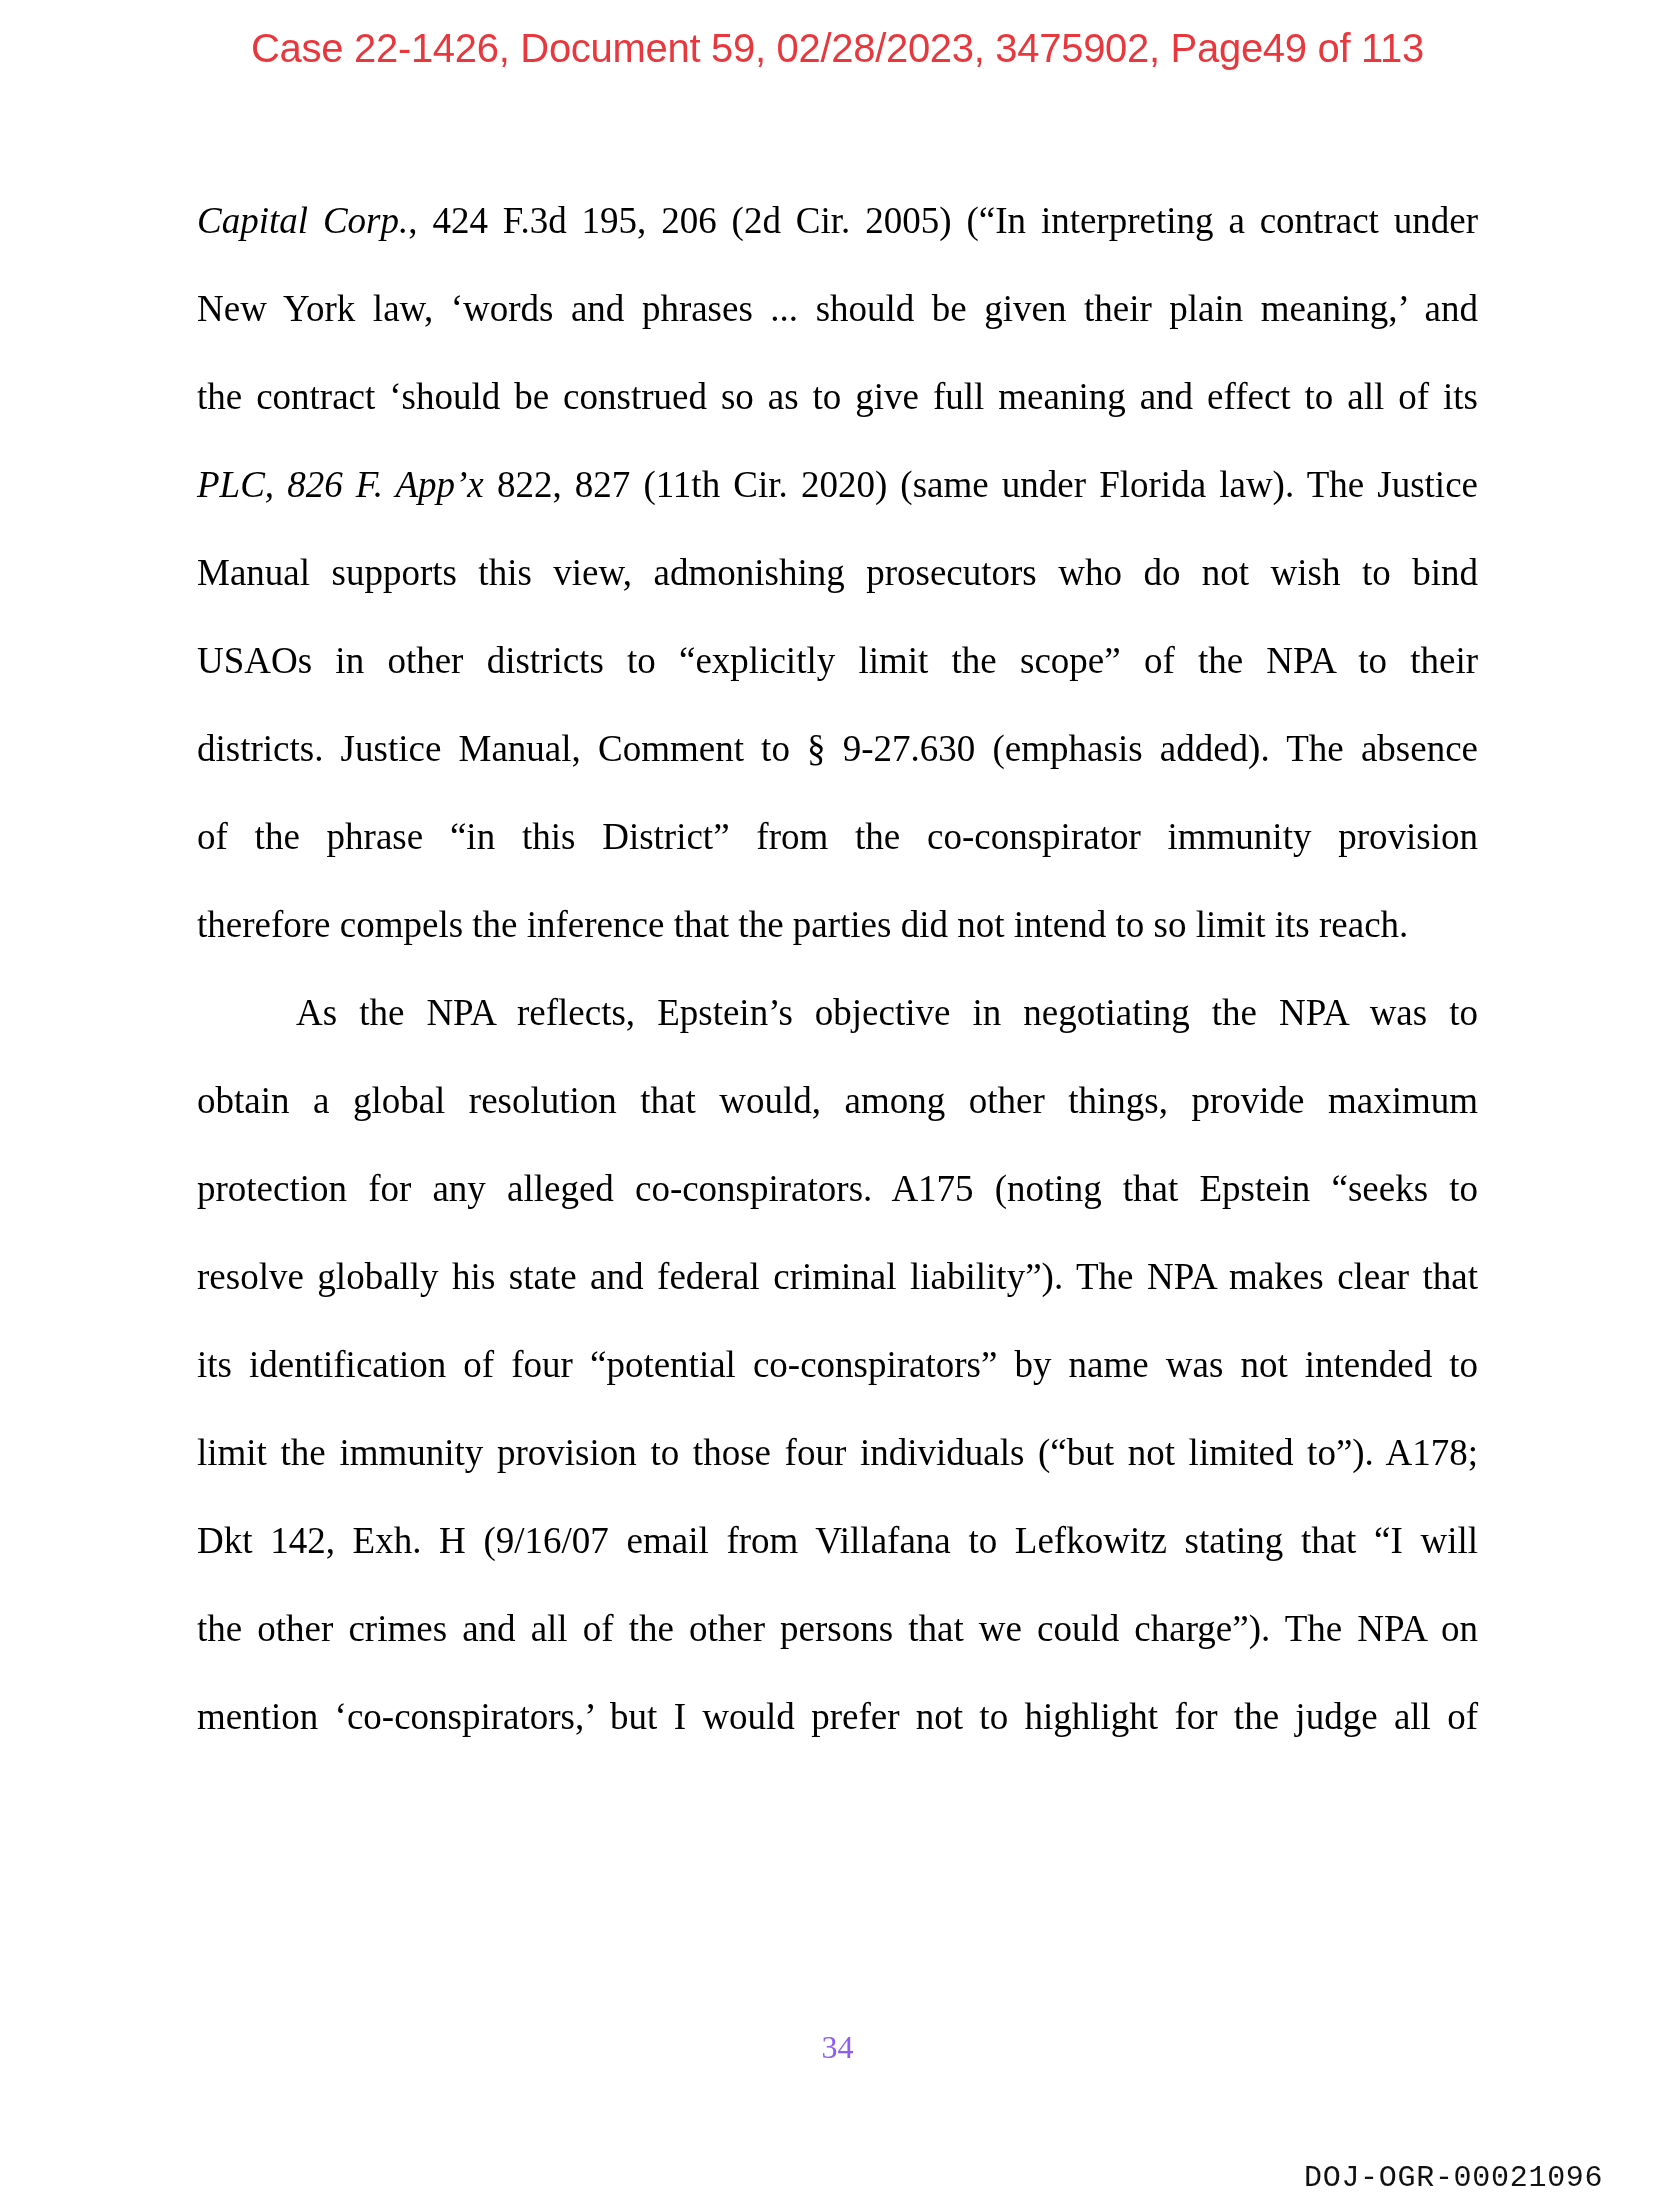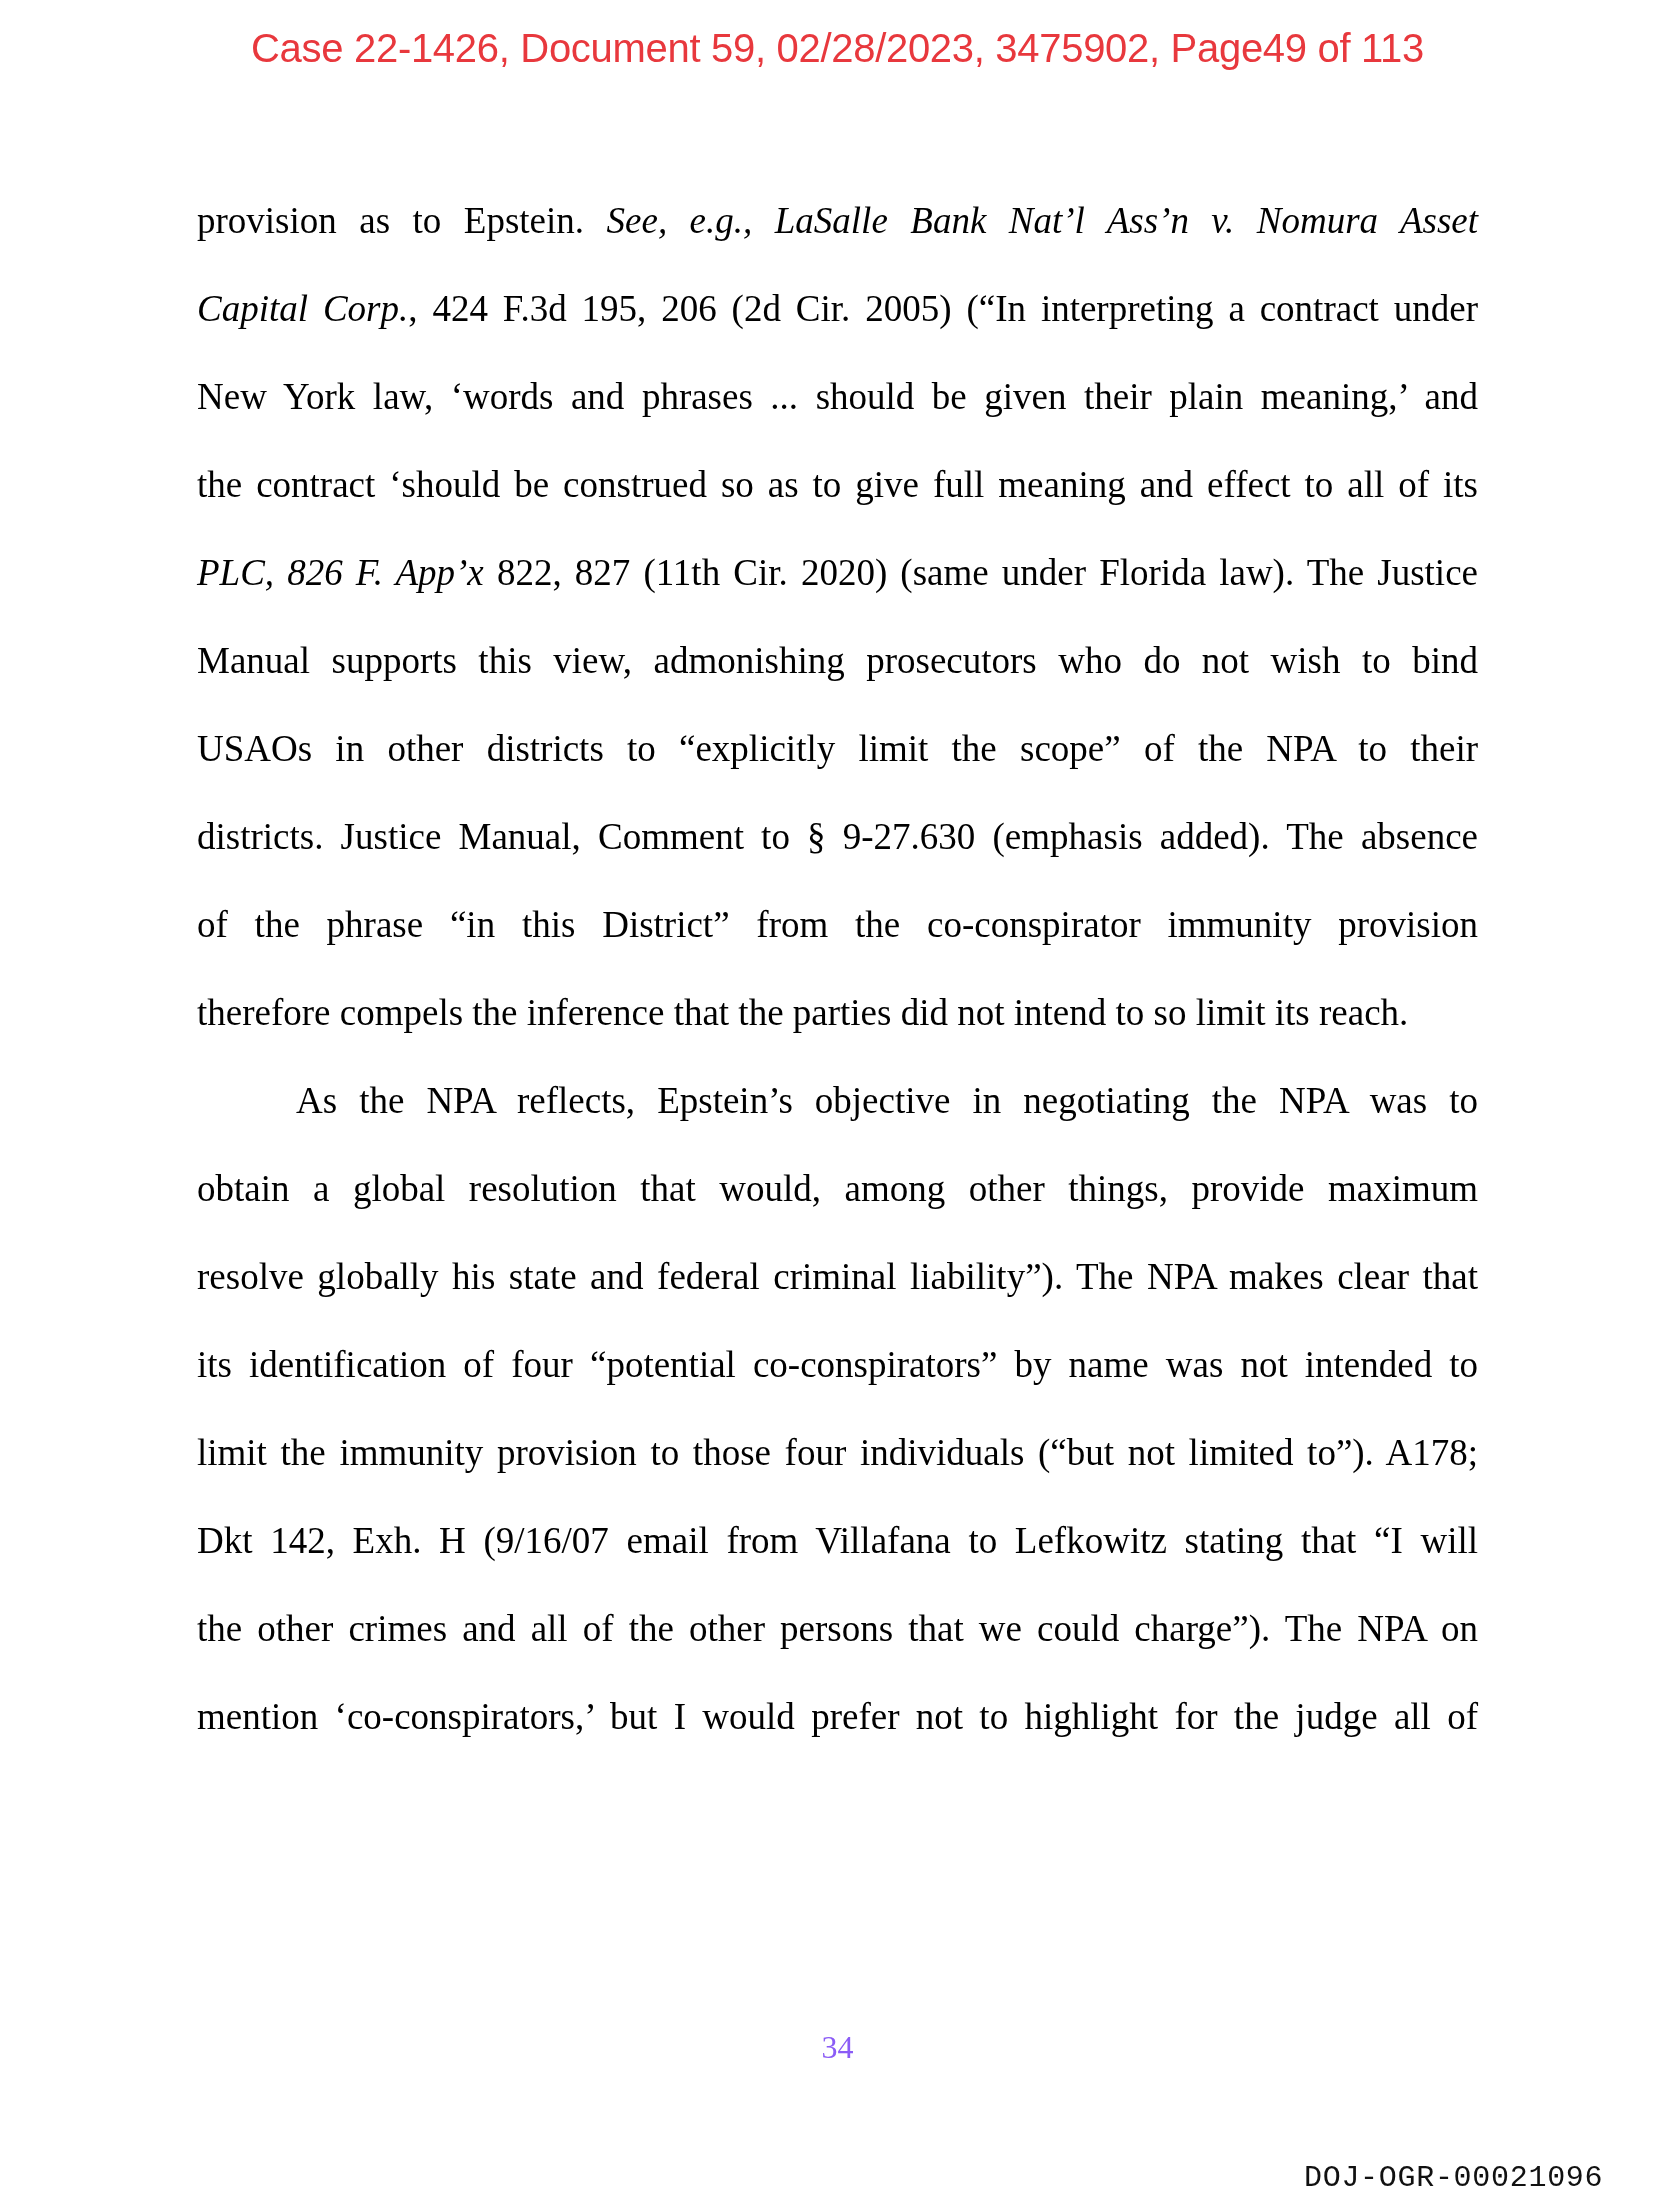--- a/index.html
+++ b/index.html
@@ -29,32 +29,32 @@
     font-family: "Liberation Mono", monospace; font-size: 30px; color: #111;
     letter-spacing: 0.7px; white-space: nowrap;
   }
 </style>
 </head>
 <body>
 
 <div class="header">Case 22-1426, Document 59, 02/28/2023, 3475902, Page49 of 113</div>
 
 <div class="body-text" id="body-text">
-    <div class="line"><span>provision as to Epstein. </span><i>See, e.g., LaSalle Bank Nat’l Ass’n v. Nomura Asset</i></div>
     <div class="line"><i>Capital Corp.</i><span>, 424 F.3d 195, 206 (2d Cir. 2005) (“In interpreting a contract under</span></div>
     <div class="line"><span>New York law, ‘words and phrases ... should be given their plain meaning,’ and</span></div>
     <div class="line"><span>the contract ‘should be construed so as to give full meaning and effect to all of its</span></div>
     <div class="line"><i>PLC, 826 F. App’x</i><span> 822, 827 (11th Cir. 2020) (same under Florida law). The Justice</span></div>
     <div class="line"><span>Manual supports this view, admonishing prosecutors who do not wish to bind</span></div>
     <div class="line"><span>USAOs in other districts to “explicitly limit the scope” of the NPA to their</span></div>
     <div class="line"><span>districts. Justice Manual, Comment to § 9-27.630 (emphasis added). The absence</span></div>
     <div class="line"><span>of the phrase “in this District” from the co-conspirator immunity provision</span></div>
     <div class="line last"><span>therefore compels the inference that the parties did not intend to so limit its reach.</span></div>
     <div class="line indent"><span>As the NPA reflects, Epstein’s objective in negotiating the NPA was to</span></div>
     <div class="line"><span>obtain a global resolution that would, among other things, provide maximum</span></div>
+    <div class="line"><span>protection for any alleged co-conspirators. A175 (noting that Epstein “seeks to</span></div>
     <div class="line"><span>resolve globally his state and federal criminal liability”). The NPA makes clear that</span></div>
     <div class="line"><span>its identification of four “potential co-conspirators” by name was not intended to</span></div>
     <div class="line"><span>limit the immunity provision to those four individuals (“but not limited to”). A178;</span></div>
     <div class="line"><span>Dkt 142, Exh. H (9/16/07 email from Villafana to Lefkowitz stating that “I will</span></div>
     <div class="line"><span>the other crimes and all of the other persons that we could charge”). The NPA on</span></div>
     <div class="line"><span>mention ‘co-conspirators,’ but I would prefer not to highlight for the judge all of</span></div>
   </div>
 
 <div class="page-number">34</div>
 

